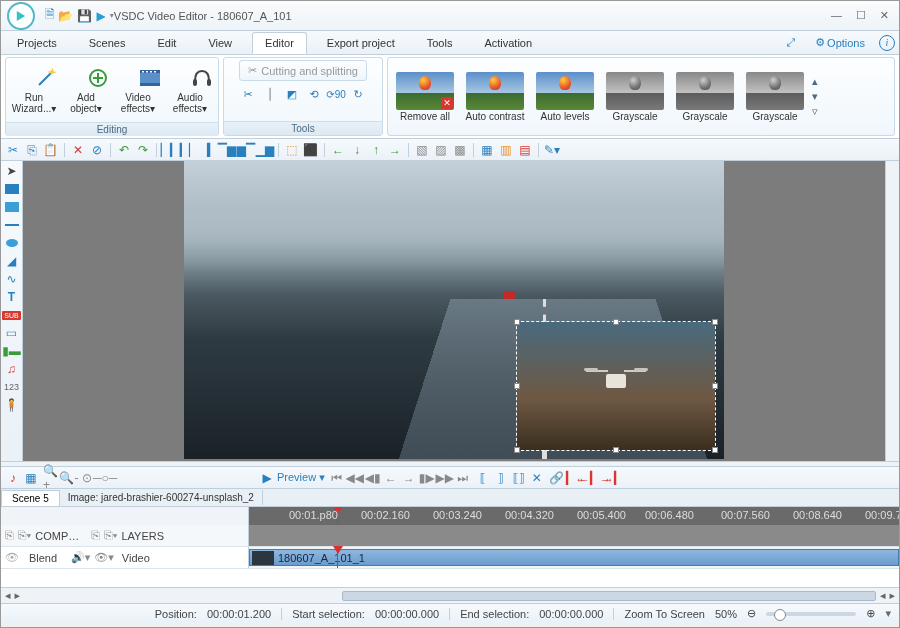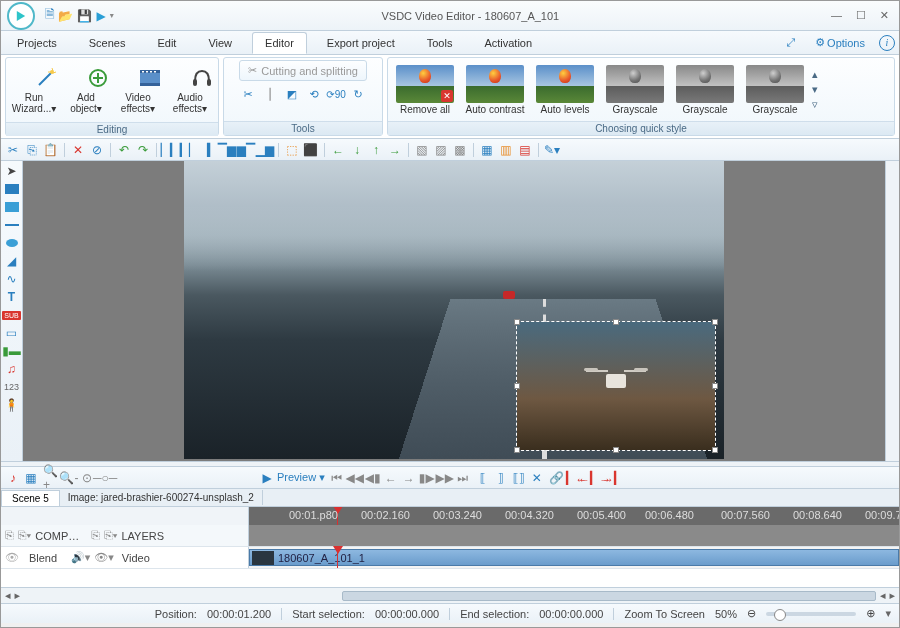--- a/index.html
+++ b/index.html
@@ -2,21 +2,21 @@
 <html><head>
 <meta charset="utf-8">
 <style>
 * { box-sizing: border-box; margin: 0; padding: 0; font-family: "Segoe UI", Tahoma, sans-serif; font-size: 11px; }
 body { background: #f0f0f0; width: 900px; height: 628px; overflow: hidden; border: 1px solid #999; }
 .titlebar { height: 30px; background: linear-gradient(#fafcfd,#edf3f8); display:flex; align-items:center; padding:0 6px; border-bottom:1px solid #c0cfdc;}
 .app-logo { width: 28px; height: 28px; border-radius: 50%; background:#fff; border:2px solid #4fb8c9; display:flex; align-items:center; justify-content:center; margin-right:6px;}
 .app-logo svg{width:14px;height:14px;}
 .qat { display:flex; gap:4px; align-items:center; margin-left:4px;}
 .qat span{color:#2a7fbf; cursor:pointer; font-size:12px;}
-.title-text{flex:1; text-align:center; color:#555;}
+.title-text{flex:1; color:#555;}
 .win-ctrl{display:flex; gap:6px; color:#666;}
 .win-ctrl span{cursor:pointer; padding:0 4px;}
 .menubar{height:24px; background:linear-gradient(#f6fafd,#eaf1f7); display:flex; align-items:center; padding:0 4px; border-bottom:1px solid #c0cfdc; gap:8px;}
 .menubar .tab{padding:4px 12px; color:#333; cursor:pointer;}
 .menubar .tab.active{background:#fff; border:1px solid #c0cfdc; border-bottom:1px solid #fff; border-radius:3px 3px 0 0;}
 .menubar .spacer{flex:1;}
 .menubar .rbtn{color:#2a7fbf; cursor:pointer; padding:0 6px; display:flex; align-items:center; gap:2px;}
 .ribbon{height:84px; background:#fff; border-bottom:1px solid #c0cfdc; display:flex; padding:2px 4px; gap:4px;}
 .ribbon-group{border:1px solid #c9dae8; border-radius:3px; background:linear-gradient(#fdfeff,#f0f7fc); display:flex; flex-direction:column;}
 .ribbon-group .content{flex:1; display:flex; align-items:center; padding:2px 4px; gap:4px;}
@@ -253,21 +253,20 @@
             <div class="balloon"></div>
           </div>
           <div class="slbl">Grayscale</div>
         </div>
         <div class="style-more">
           <span>▴</span>
           <span>▾</span>
           <span>▿</span>
         </div>
       </div>
-    <div class="label">Choosing quick style</div>
   </div>
 </div>
 
 <div class="toolbar2">
   <div class="tic blue">✂</div>
   <div class="tic blue">⎘</div>
   <div class="tic blue">📋</div>
   <div class="sep"></div>
   <div class="tic red">✕</div>
   <div class="tic blue">⊘</div>

